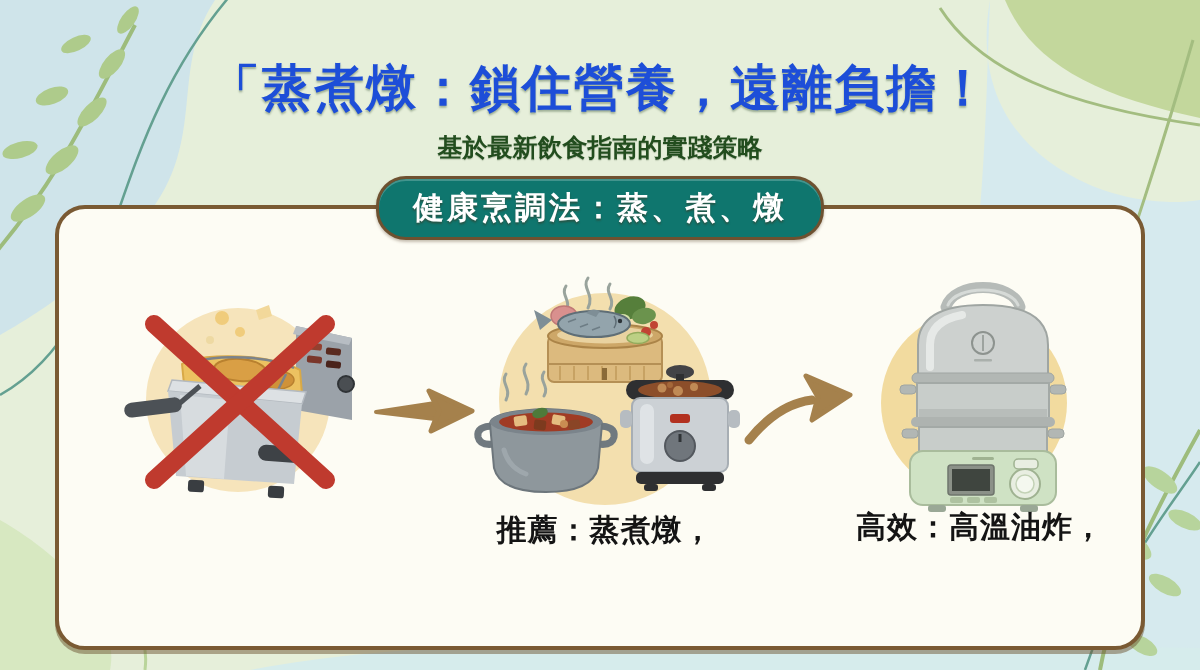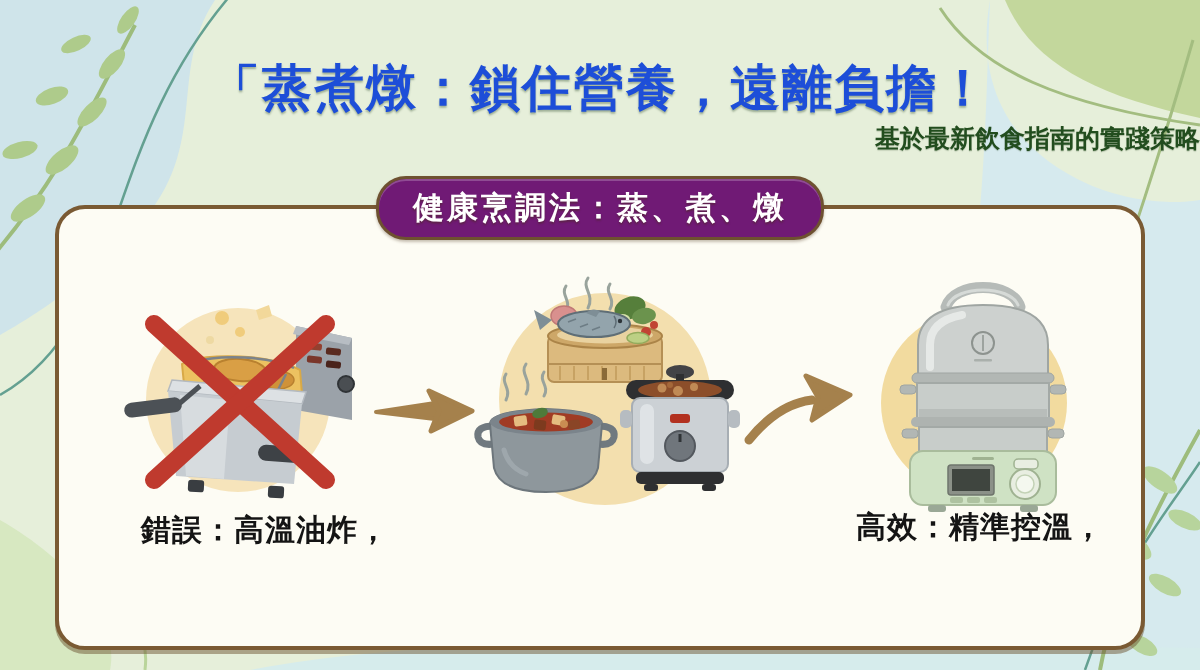--- a/index.html
+++ b/index.html
@@ -11,27 +11,27 @@
   }
   .bg { position:absolute; inset:0; z-index:0; }
   .bg svg { display:block; }
 
   .title {
     position:absolute; top:55px; left:0; width:100%; z-index:2;
     text-align:center; font-size:50px; font-weight:900; letter-spacing:2px;
     color:#1d4ed8; text-shadow:0 2px 2px rgba(30,60,25,.35);
   }
   .subtitle {
-    position:absolute; top:122px; left:0; width:100%; z-index:2;
-    text-align:right; font-size:25px; font-weight:800;
+    position:absolute; top:131px; left:0; width:100%; z-index:2;
+    text-align:center; font-size:25px; font-weight:800;
     color:#224d1e; text-shadow:0 1px 1px rgba(30,60,25,.25);
   }
   .badge {
     position:absolute; top:176px; left:50%; transform:translateX(-50%); z-index:3;
-    background:#701a75; border:3px solid #6e5130; border-radius:30px;
+    background:#0f766e; border:3px solid #6e5130; border-radius:30px;
     padding:8px 34px; font-size:31px; font-weight:800; color:#ffffff;
     letter-spacing:3px; white-space:nowrap;
     text-shadow:0 2px 2px rgba(70,45,20,.45);
     box-shadow:inset 0 2px 0 rgba(255,255,255,.22), 0 2px 3px rgba(70,45,20,.3);
   }
   .card {
     position:absolute; left:55px; top:205px; width:1090px; height:445px; z-index:1;
     background:#fdfcf4; border:4px solid #7a5a33; border-radius:30px;
     box-shadow:0 4px 0 rgba(109,86,52,.5);
   }
@@ -244,19 +244,19 @@
     <rect x="122" y="234" width="13" height="6" rx="2" fill="#aec2a0"></rect>
     <rect x="152" y="196" width="24" height="10" rx="4" fill="#e8eee1" stroke="#9fb291" stroke-width="1.5"></rect>
     <circle cx="163" cy="221" r="15" fill="#e8eee1" stroke="#9fb291" stroke-width="2"></circle>
     <circle cx="163" cy="221" r="9" fill="#f4f8ef" stroke="#c3d2b6" stroke-width="1.5"></circle>
     <rect x="66" y="242" width="18" height="7" rx="3" fill="#9aa896"></rect>
     <rect x="158" y="242" width="18" height="7" rx="3" fill="#9aa896"></rect>
   </svg>
 </div>
 
 <div class="caption cap-1">
-  <div>錯誤：高溫油炸，</div>
 </div>
 <div class="caption cap-2">
+  <div>推薦：蒸煮燉，</div>
 </div>
 <div class="caption cap-3">
-  <div>高效：精準控溫，</div>
+  <div>高效：高溫油炸，</div>
 </div>
 
 </body></html>

